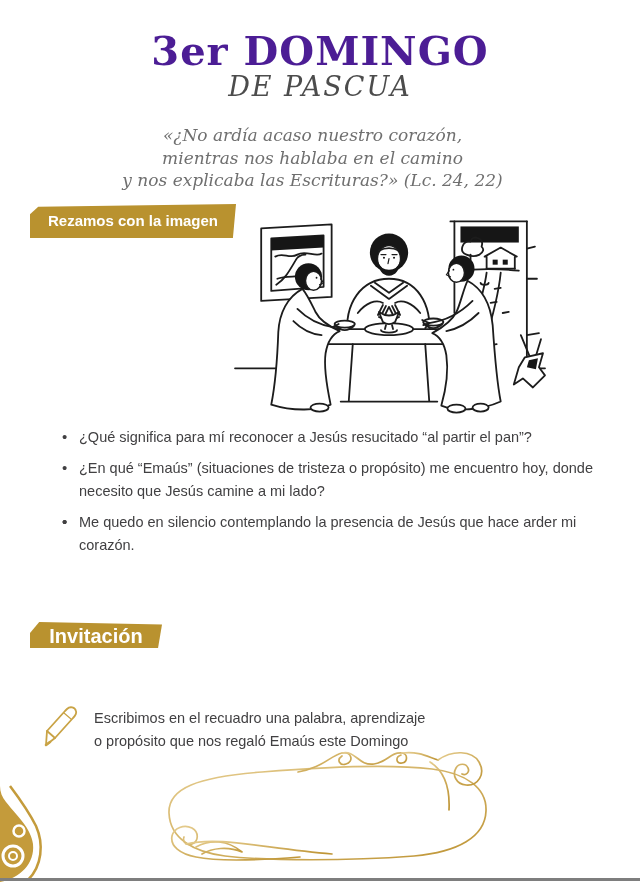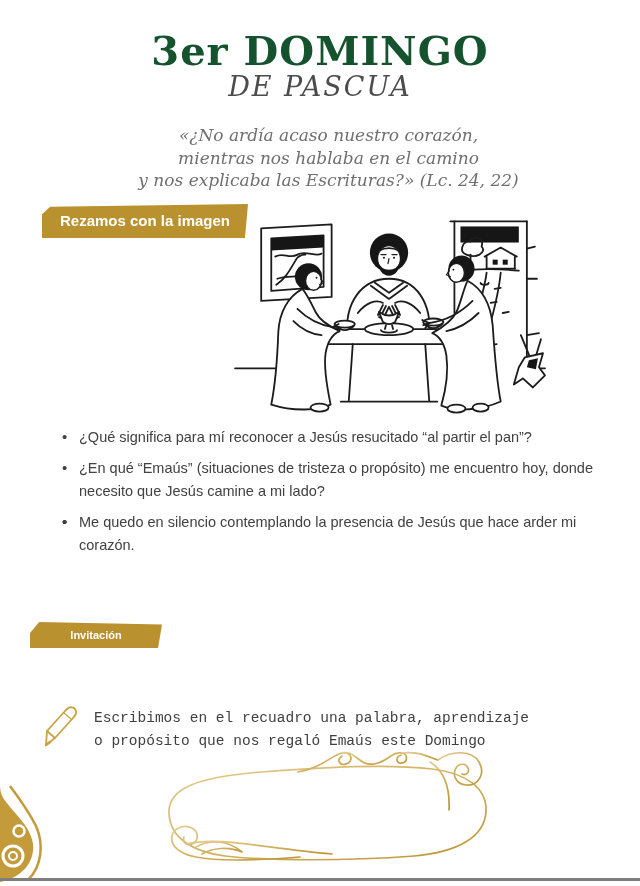--- a/index.html
+++ b/index.html
@@ -4,63 +4,64 @@
 <style>
   html,body{margin:0;padding:0;background:#fff;}
   .page{
     position:relative;width:640px;height:886px;background:#ffffff;
     overflow:hidden;font-family:"Liberation Sans",sans-serif;color:#414042;
   }
   
   .header{position:absolute;top:30px;left:0;width:640px;text-align:center;}
   .title-gold{
     font-family:"DejaVu Serif","Liberation Serif",serif;font-weight:700;
-    font-size:40px;line-height:1.05;color:#14532d;letter-spacing:1px;
+    font-size:40px;line-height:1.05;color:#4c1d95;letter-spacing:1px;
   }
   .title-sub{
     font-family:"DejaVu Serif","Liberation Serif",serif;font-weight:400;
     font-size:27px;line-height:1.0;color:#4c4c4c;letter-spacing:2px;margin-top:1px;font-style:italic;
   }
   .quote{
     position:absolute;top:124px;left:0;width:625px;text-align:center;
     font-family:"DejaVu Serif","Liberation Serif",serif;font-style:italic;
-    font-size:17px;line-height:1.33;color:#6f6f6f;margin-left:16px;
+    font-size:17px;line-height:1.33;color:#6f6f6f;
   }
   
   .badge{
     position:absolute;background:#B9922F;color:#ffffff;font-weight:700;
     display:flex;align-items:center;justify-content:center;
   }
   .badge-pray{
-    left:42px;top:204px;width:206px;height:33px;font-size:15px;
+    left:30px;top:204px;width:206px;height:33px;font-size:15px;
     clip-path:polygon(0 30%,4% 8%,100% 0,98.5% 100%,0 100%);
     padding-bottom:1px;
   }
   .badge-invite{
-    left:30px;top:622px;width:132px;height:26px;font-size:11px;
+    left:30px;top:622px;width:132px;height:26px;font-size:20px;
     clip-path:polygon(0 42%,7% 0,100% 10%,97% 100%,0 100%);
+    align-items:flex-end;
   }
   
   .illustration{position:absolute;left:231px;top:216px;width:316px;height:198px;}
   
   .questions{
     position:absolute;left:62px;top:426px;width:540px;margin:0;padding:0;list-style:none;
     font-size:14.5px;line-height:1.55;
   }
   .questions li{position:relative;padding-left:17px;margin-bottom:9px;max-width:537px;}
   .questions li .dot{position:absolute;left:0;top:-1px;font-size:15px;color:#414042;}
   
   .invite-text{
     position:absolute;left:40px;top:652px;width:586px;
     font-size:14.5px;line-height:1.6;
   }
   
   .pencil-row{position:absolute;left:42px;top:702px;width:520px;display:flex;}
   .pencil-icon{width:38px;height:46px;flex:0 0 38px;margin-top:2px;}
-  .pencil-text{margin-left:14px;font-size:14.5px;line-height:1.6;padding-top:5px;font-family:Liberation Mono, monospace;}
+  .pencil-text{margin-left:14px;font-size:14.5px;line-height:1.6;padding-top:5px;}
   
   .writing-box-svg{position:absolute;left:0;top:740px;width:640px;height:146px;}
   .corner-ornament{position:absolute;left:0;top:772px;width:64px;height:110px;}
   .footer-rule{position:absolute;left:0;top:878px;width:640px;height:3px;background:#7e7e7e;}
   svg{display:block;}
 </style>
 </head>
 <body>
 
 <div class="page">

